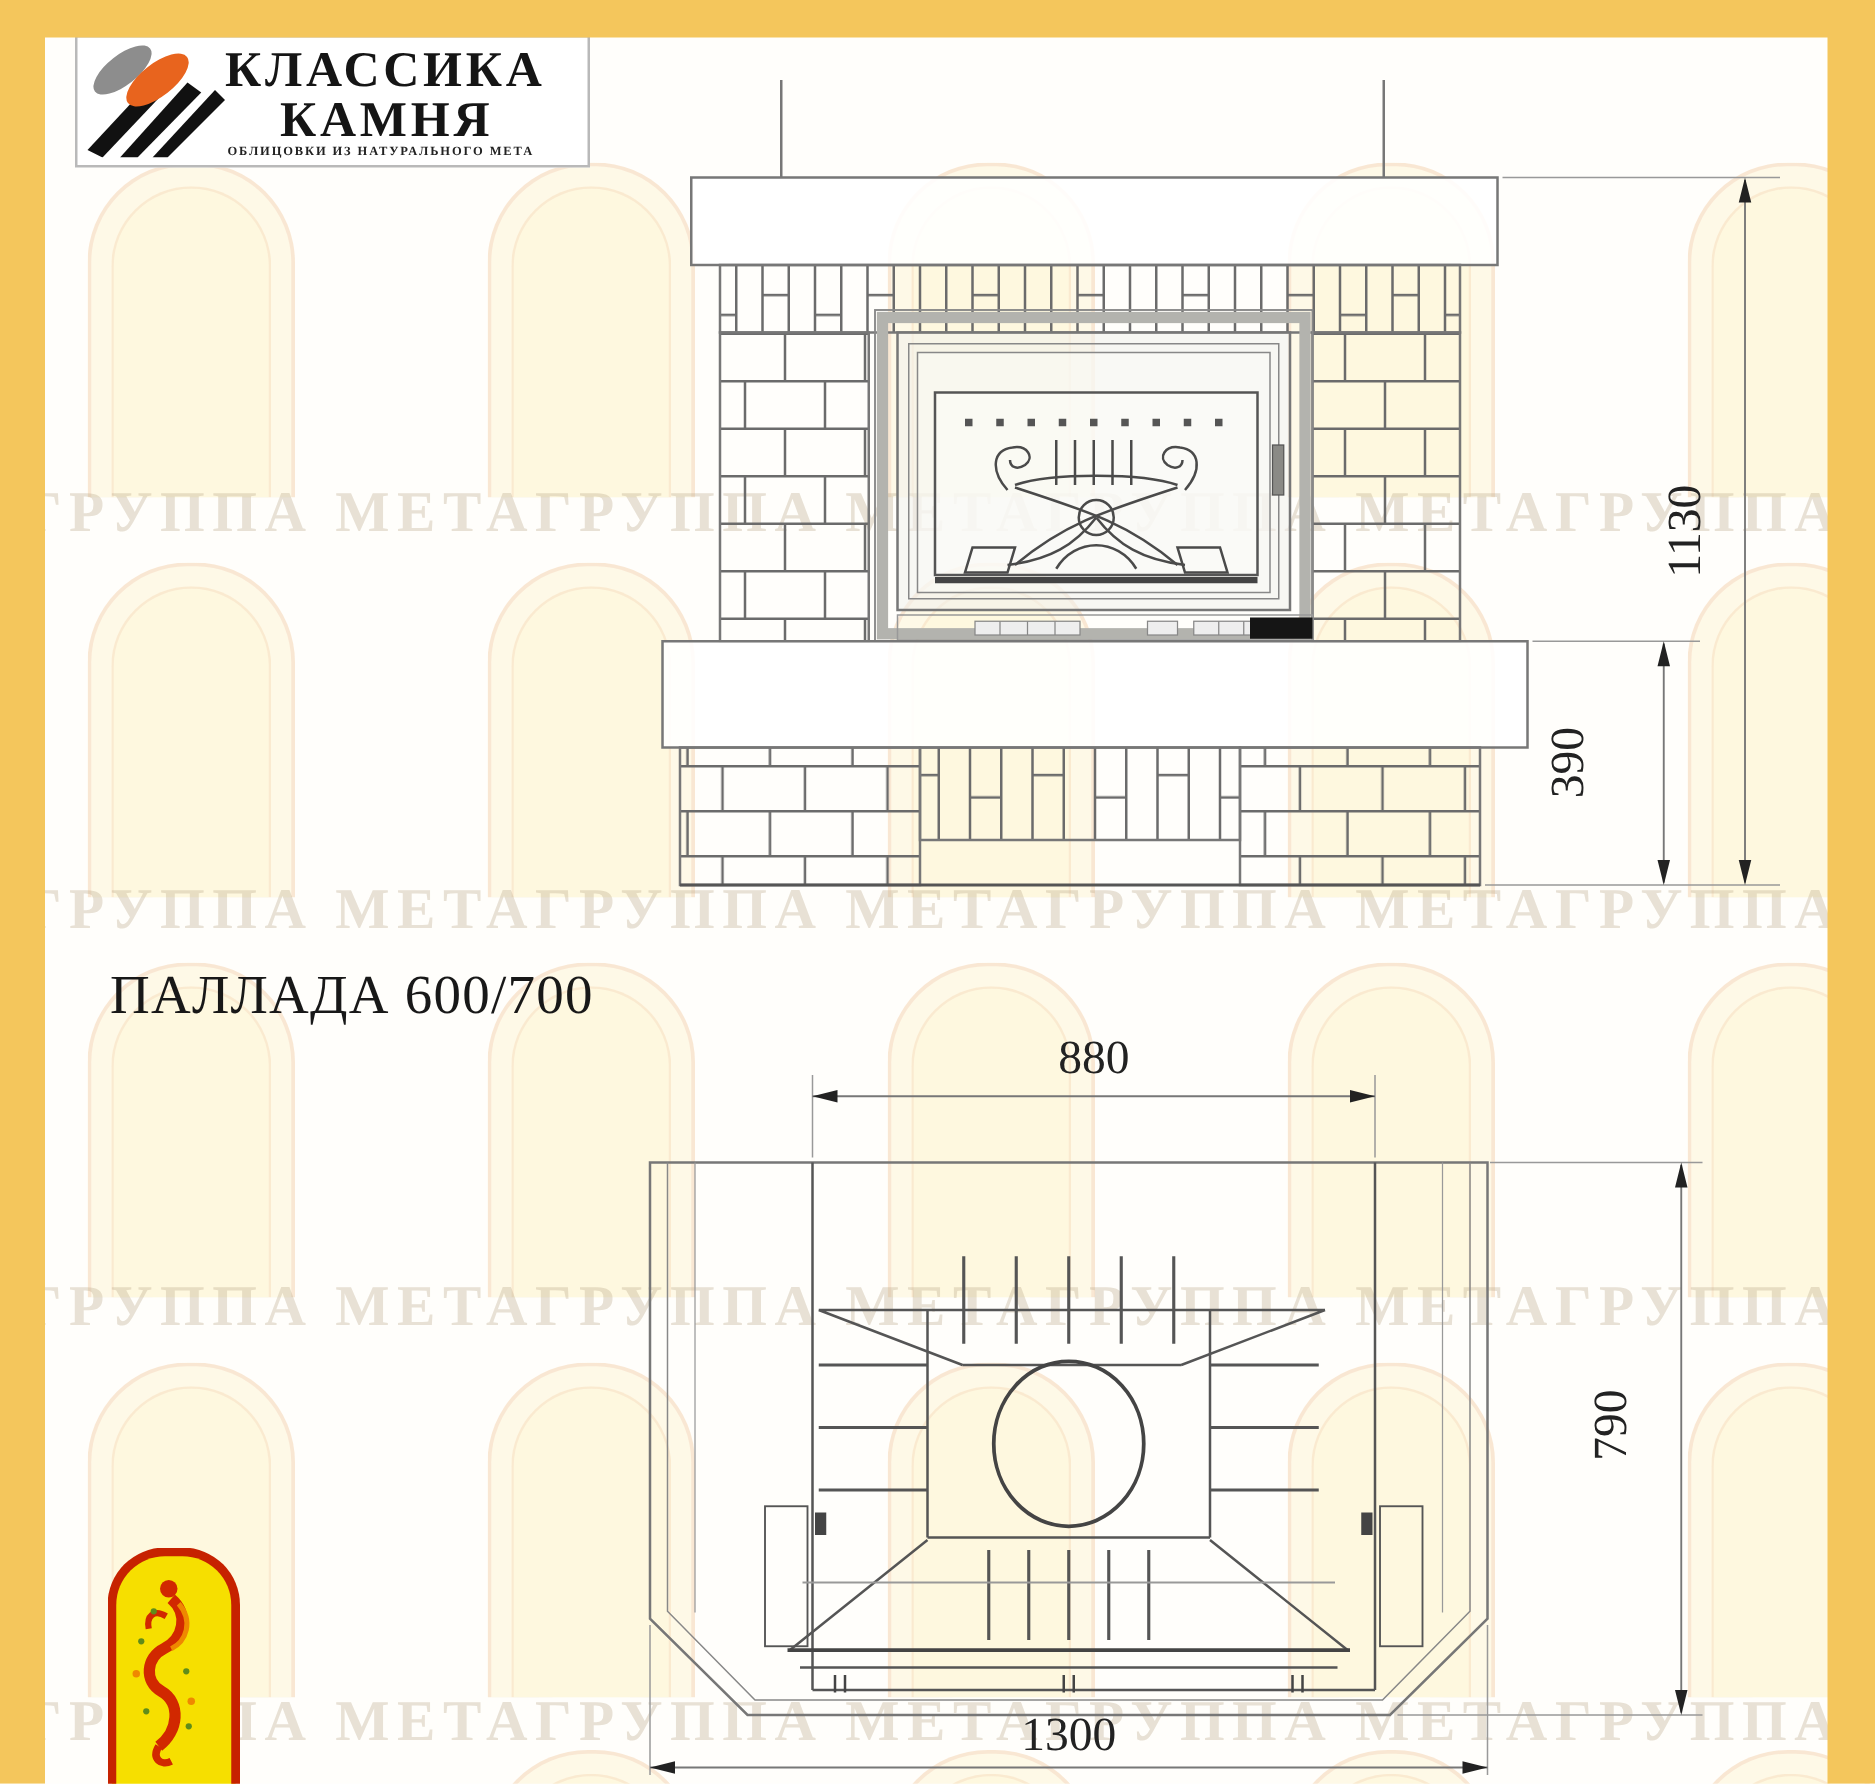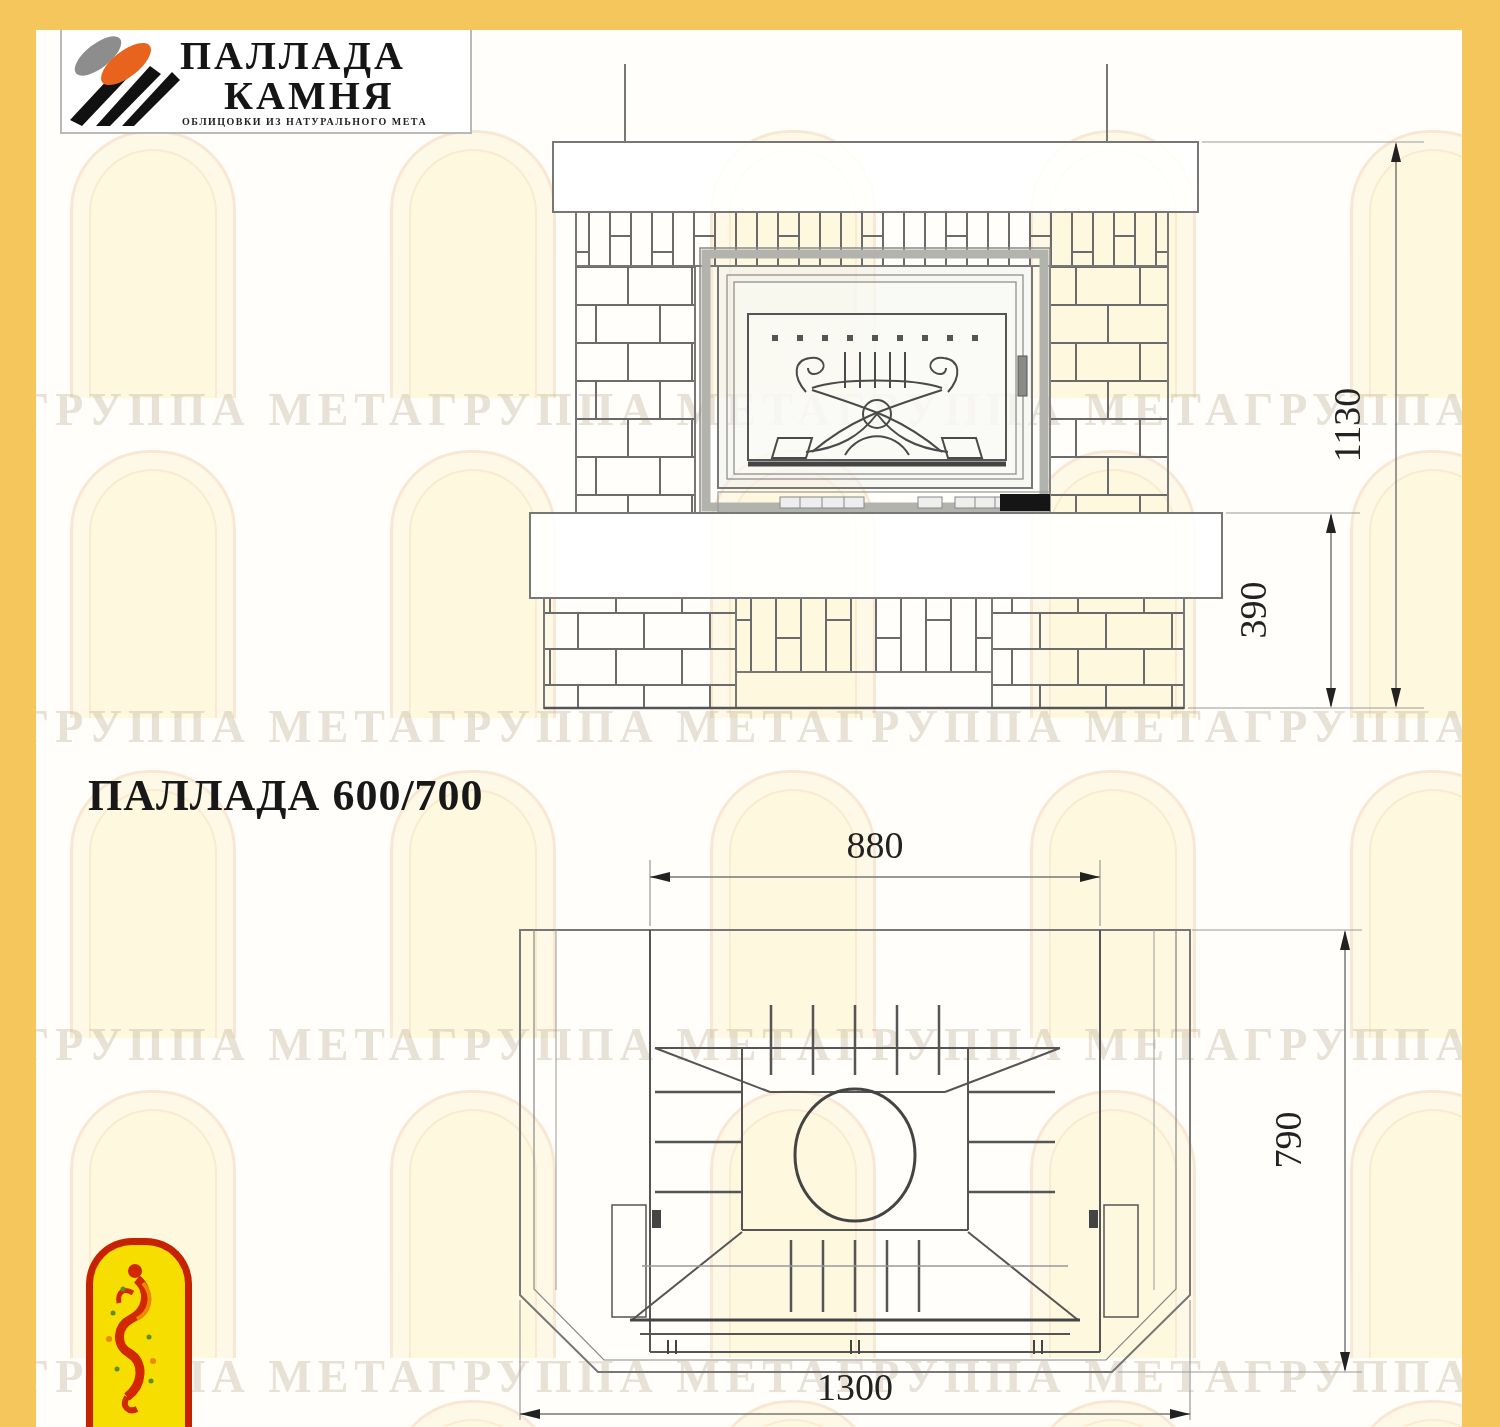--- a/index.html
+++ b/index.html
@@ -17,21 +17,21 @@
   .logo-box{position:absolute;left:60px;top:28px;width:408px;height:102px;background:#fff;
             border:2px solid #b9b9b9;z-index:3;}
   .logo-emblem{position:absolute;left:6px;top:6px;}
   .brand1{position:absolute;left:118px;top:2px;font-size:40px;font-weight:bold;letter-spacing:3px;color:#151515;}
   .brand2{position:absolute;left:118px;top:42px;font-size:40px;font-weight:bold;letter-spacing:3px;color:#151515;margin-left:44px;}
   .tagline{position:absolute;left:120px;top:86px;font-size:10px;font-weight:bold;letter-spacing:1.5px;color:#222;}
   
   .front-svg{position:absolute;left:500px;top:55px;z-index:3;}
   .plan-svg{position:absolute;left:490px;top:820px;z-index:3;}
   .dim{font-family:"Liberation Serif",serif;font-size:38px;fill:#222;}
-  .ptitle{position:absolute;left:88px;top:770px;font-size:44px;font-weight:bold;letter-spacing:1px;
+  .ptitle{position:absolute;left:88px;top:770px;font-size:44px;font-weight:normal;letter-spacing:1px;
           color:#181818;z-index:3;}
   
   .meta-logo{position:absolute;left:86px;top:1238px;width:92px;height:200px;z-index:3;
              border:7px solid #c62200;border-bottom:none;border-radius:46px 46px 0 0;background:#f6df00;}
   
   .band{position:absolute;background:#f4c65c;z-index:5;}
   .band.top{left:0;top:0;width:1500px;height:30px;}
   .band.left{left:0;top:0;width:36px;height:1427px;}
   .band.right{left:1462px;top:0;width:38px;height:1427px;}
 </style>
@@ -71,21 +71,21 @@
   <div class="wm-row" style="top:1350px">ГРУППА МЕТАГРУППА МЕТАГРУППА МЕТАГРУППА МЕТАГРУППА МЕТА</div>
 
   <div class="logo-box">
     <svg class="logo-emblem" width="112" height="90" viewBox="0 0 112 90">
       <polygon points="2,84 56,26 68,33 14,90" fill="#111"></polygon>
       <polygon points="28,90 82,30 93,38 42,90" fill="#111"></polygon>
       <polygon points="54,90 104,36 112,44 66,90" fill="#111"></polygon>
       <ellipse cx="30" cy="20" rx="28" ry="12" fill="#8d8d8d" transform="rotate(-38 30 20)"></ellipse>
       <ellipse cx="58" cy="28" rx="30" ry="13" fill="#E8641E" transform="rotate(-38 58 28)"></ellipse>
     </svg>
-    <div class="brand1">ПАЛЛАДА</div>
+    <div class="brand1">КЛАССИКА</div>
     <div class="brand2">КАМНЯ</div>
     <div class="tagline">ОБЛИЦОВКИ ИЗ НАТУРАЛЬНОГО МЕТА</div>
   </div>
 
   <svg class="front-svg" width="950" height="690" viewBox="500 55 950 690">
     <defs>
       <pattern id="pbrick" width="64" height="76" patternUnits="userSpaceOnUse">
         <path d="M0,1 H64 M0,39 H64 M20,1 V39 M52,39 V76" stroke="#6b6b6b" stroke-width="2" fill="none"></path>
       </pattern>
       <pattern id="pbrick2" width="66" height="72" patternUnits="userSpaceOnUse">

